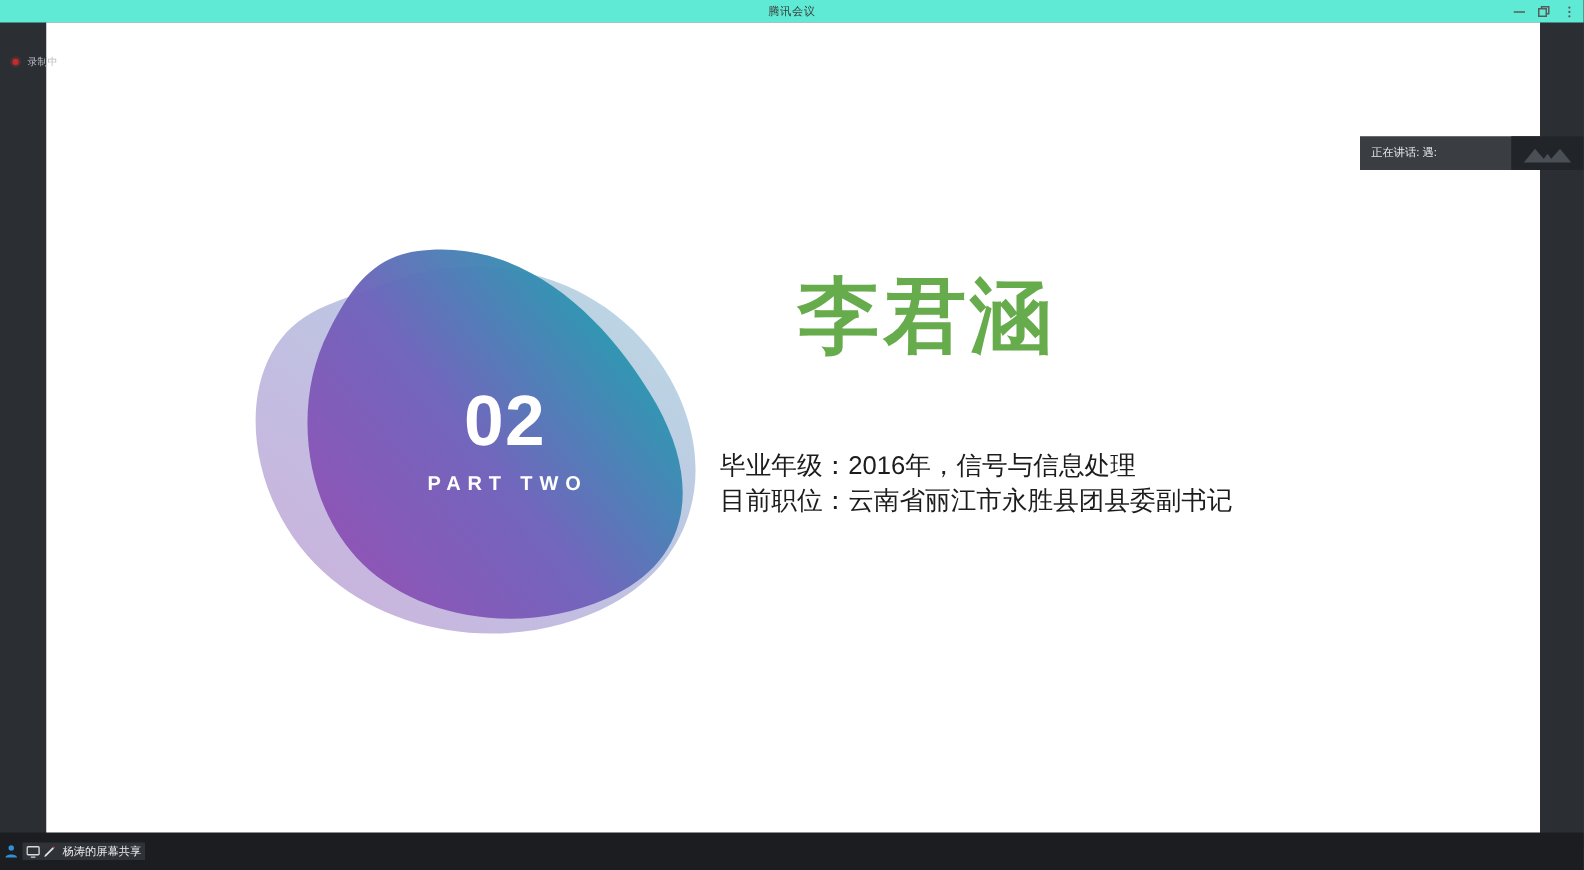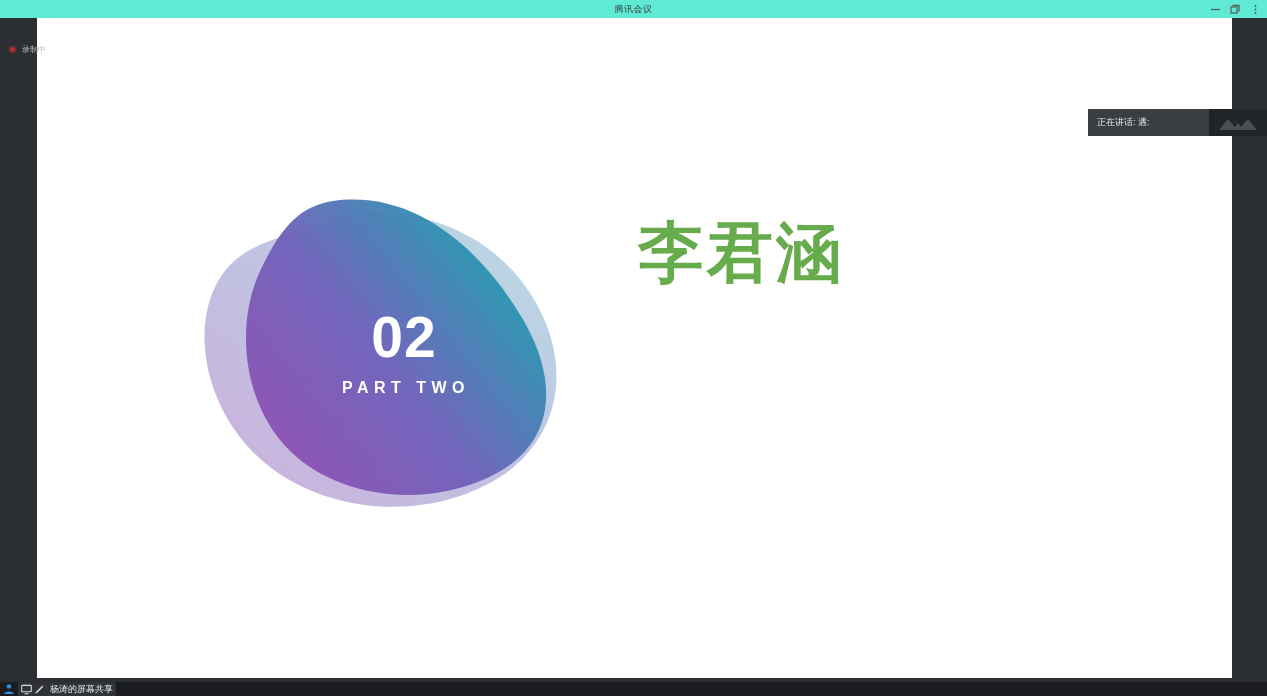--- a/index.html
+++ b/index.html
@@ -179,21 +179,21 @@
     align-items: center;
     justify-content: center;
   }
   .speaker-thumb svg { display: block; }
 
   
   .taskbar {
     position: absolute;
     left: 0; bottom: 0;
     width: 1267px;
-    height: 14px;
+    height: 30px;
     background: #1b1d20;
     display: flex;
     align-items: center;
   }
   .tb-icon-user {
     width: 13px; height: 13px;
     margin-left: 2px;
     display: flex; align-items: center; justify-content: center;
   }
   .tb-share-pill {
@@ -272,20 +272,22 @@
     </svg>
     <div class="blob-text">
       <div class="blob-num">02</div>
       <div class="blob-sub">PART TWO</div>
     </div>
   </div>
 
   <div class="slide-name">李君涵</div>
 
   <div class="slide-body">
+    <div>毕业年级：2016年，信号与信息处理</div>
+    <div>目前职位：云南省丽江市永胜县团县委副书记</div>
   </div>
 </div>
 
 <div class="speaker-banner">
   <span class="speaker-label">正在讲话: 遇:</span>
   <div class="speaker-thumb">
     <svg width="42" height="18" viewBox="0 0 42 18">
       <path d="M2,16 L11,5 L18,13 L21,9 L24,13 L31,5 L40,16 Z" fill="#4a4e55"></path>
     </svg>
   </div>

